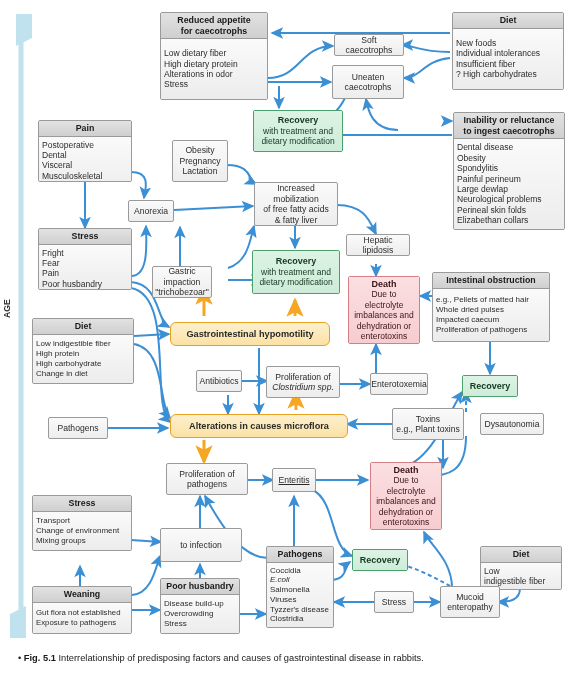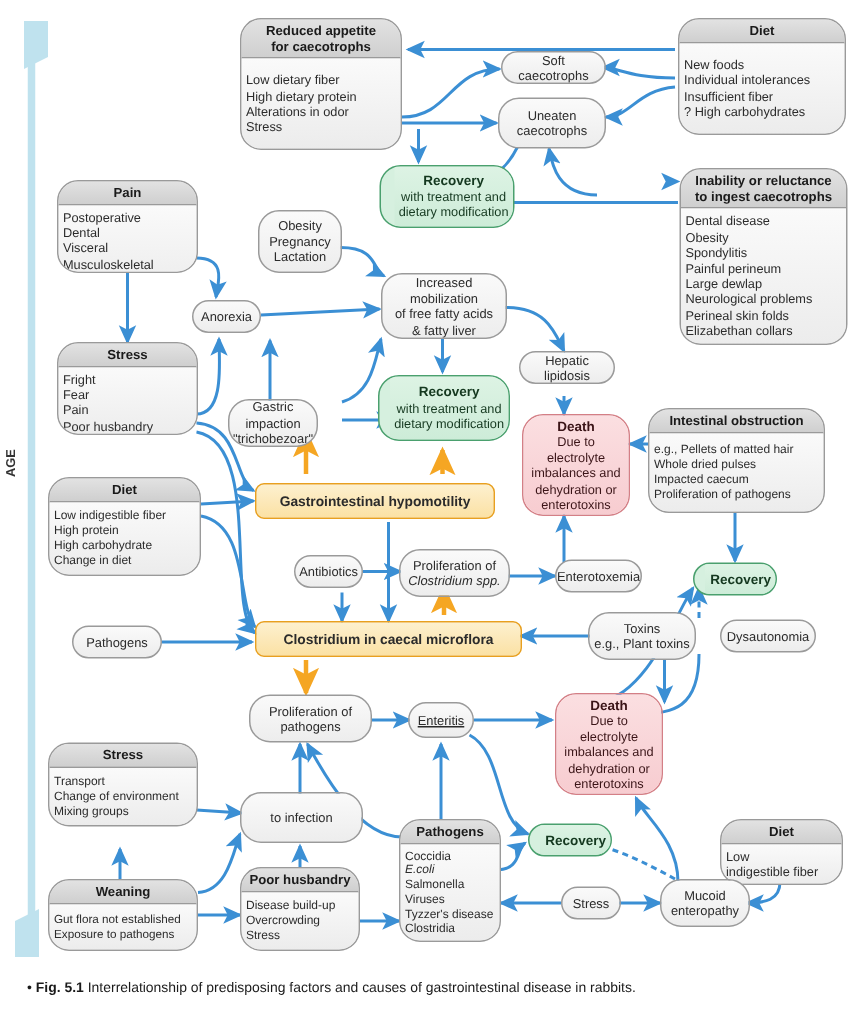--- a/index.html
+++ b/index.html
@@ -6,21 +6,21 @@
   body{width:573px;height:674px;position:relative;
        font-family:"Liberation Sans","DejaVu Sans",sans-serif;
        -webkit-font-smoothing:antialiased;overflow:hidden;}
 
   #figure{position:absolute;left:0;top:0;width:573px;height:674px;}
 
   svg#arrows{position:absolute;left:0;top:0;width:573px;height:674px;
              pointer-events:none;z-index:1;}
 
   .node{position:absolute;z-index:2;box-sizing:border-box;
-        border:1px solid #9a9a9a;border-radius:14px;
+        border:1px solid #9a9a9a;border-radius:2px;
         background:#f2f2f2;
         display:flex;flex-direction:column;
         overflow:hidden;}
 
   
   .plain{background:linear-gradient(180deg,#fafafa 0%,#ededed 100%);
          align-items:center;justify-content:center;
          text-align:center;color:#2b2b2b;font-size:8.6px;line-height:10.5px;
          padding:2px 3px;}
 
@@ -31,21 +31,21 @@
        font-size:8.8px;line-height:10.5px;padding:2px 3px;}
   .body{background:linear-gradient(180deg,#fafafa 0%,#ececec 100%);
         flex:1;color:#2b2b2b;
         font-size:8.5px;line-height:10.4px;
         padding:3px 3px;
         display:flex;flex-direction:column;justify-content:center;}
   .body div{white-space:nowrap;}
   .ital{font-style:italic;}
 
   
-  .green{border-color:#4aa06e;background:#d6f0df;align-items:flex-end;}
+  .green{border-color:#4aa06e;background:#d6f0df;}
   .greenbody{background:linear-gradient(180deg,#ddf3e4 0%,#cdecd8 100%);
              align-items:center;justify-content:center;text-align:center;
              color:#14381f;font-size:8.5px;line-height:10.6px;padding:2px 3px;
              display:flex;flex-direction:column;flex:1;}
   .greenbody .t{font-weight:bold;font-size:9px;}
 
   .red{border-color:#d47f86;}
   .redbody{background:linear-gradient(180deg,#fbdfe1 0%,#f7ccd0 100%);
            align-items:center;justify-content:center;text-align:center;
            color:#3a1417;font-size:8.5px;line-height:10.4px;padding:2px 3px;
@@ -367,21 +367,21 @@
   <div class="node plain" style="left:370px;top:373px;width:58px;height:22px;">Enterotoxemia</div>
 
   <div class="node green" style="left:462px;top:375px;width:56px;height:22px;">
     <div class="greenbody">
       <div class="t">Recovery</div>
     </div>
   </div>
 
   <div class="node plain" style="left:48px;top:417px;width:60px;height:22px;">Pathogens</div>
 
-  <div class="node amber" style="left:170px;top:414px;width:178px;height:24px;">Clostridium in caecal microflora</div>
+  <div class="node amber" style="left:170px;top:414px;width:178px;height:24px;">Alterations in causes microflora</div>
 
   <div class="node plain" style="left:392px;top:408px;width:72px;height:32px;">
     <div>Toxins</div>
     <div>e.g., Plant toxins</div>
   </div>
 
   <div class="node plain" style="left:480px;top:413px;width:64px;height:22px;">Dysautonomia</div>
 
   <div class="node plain" style="left:166px;top:463px;width:82px;height:32px;">
     <div>Proliferation of</div>

